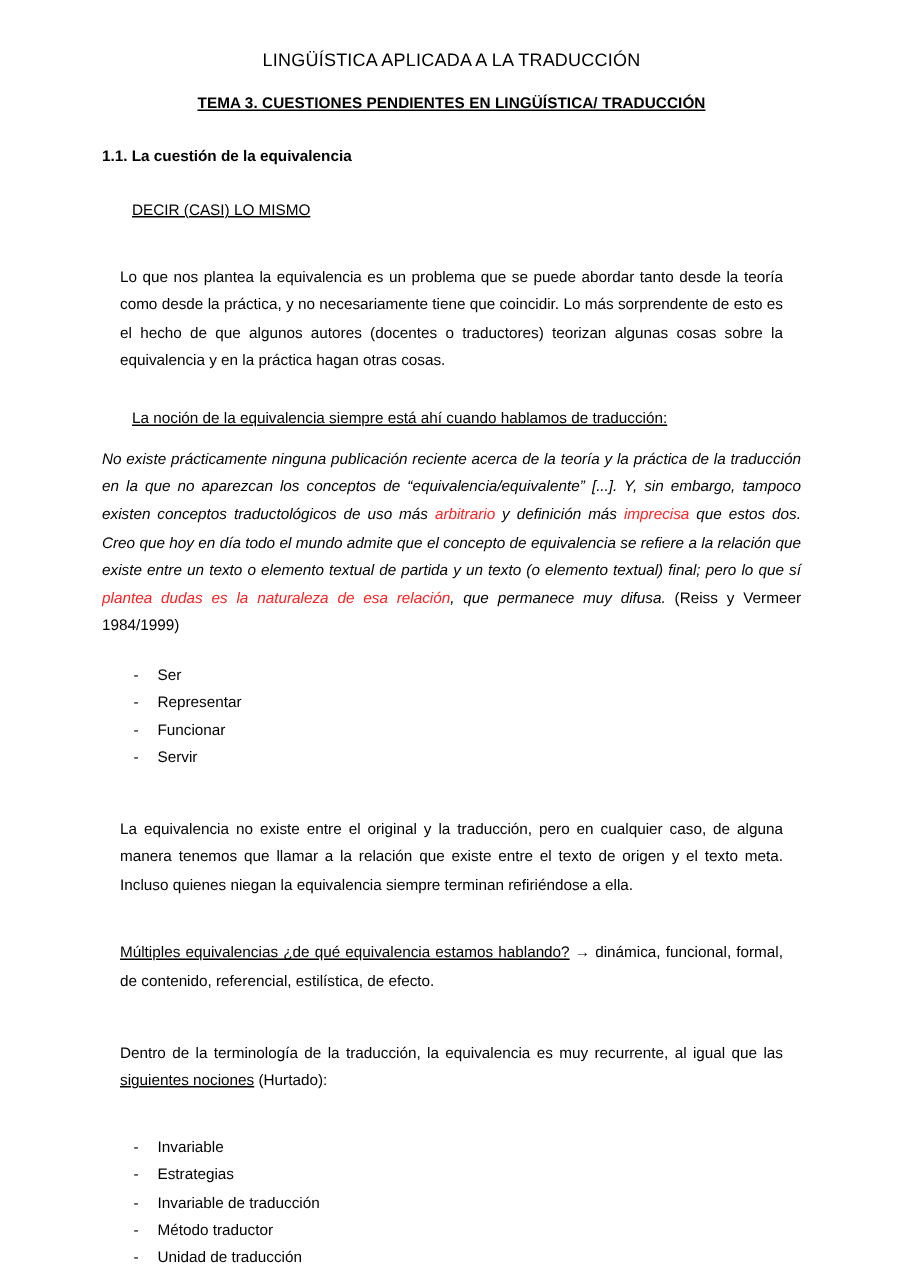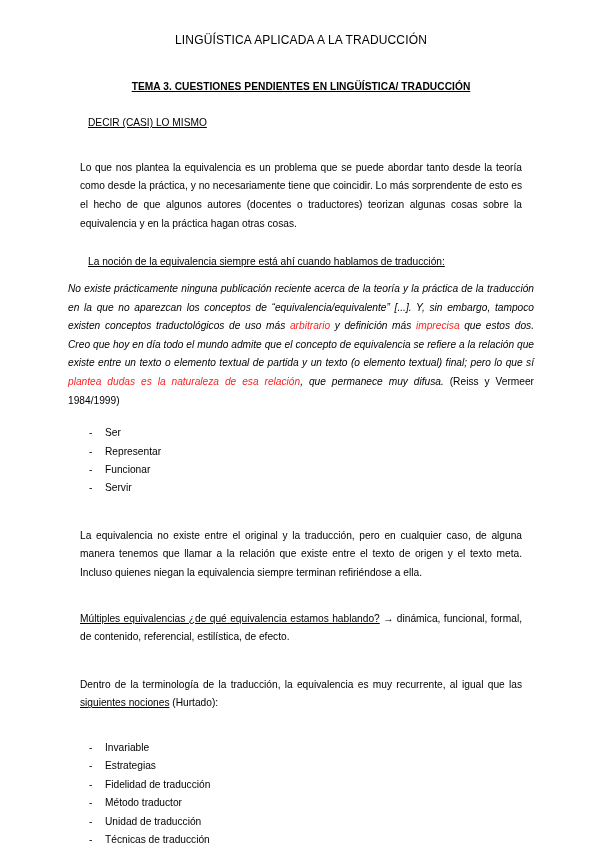--- a/index.html
+++ b/index.html
@@ -38,21 +38,21 @@
     padding-top: 33px;
     line-height: 1.2;
   }
 
   
   .doc-title {
     text-align: center;
     font-weight: bold;
     font-size: 10.2px;
     letter-spacing: 0.05px;
-    margin-top: 34px;
+    margin-top: 17px;
     line-height: 1.25;
   }
   .doc-title .u { text-decoration: underline; }
 
   .section-title {
     font-weight: bold;
     font-size: 10.2px;
     margin-top: 22px;
     line-height: 1.25;
   }
@@ -111,20 +111,21 @@
 
 <div class="page">
   <div class="content">
 
     <div class="running-header">LINGÜÍSTICA APLICADA A LA TRADUCCIÓN</div>
 
     <div class="doc-title">
       <span class="u">TEMA 3. CUESTIONES PENDIENTES EN LINGÜÍSTICA/ TRADUCCIÓN</span>
     </div>
 
+    <div class="section-title">1.1. La cuestión de la equivalencia</div>
 
     <div class="sub-title">
       <span class="u">DECIR (CASI) LO MISMO</span>
     </div>
 
     <p class="body">Lo que nos plantea la equivalencia es un problema que se puede abordar tanto desde la teoría como desde la práctica, y no necesariamente tiene que coincidir. Lo más sorprendente de esto es el hecho de que algunos autores (docentes o traductores) teorizan algunas cosas sobre la equivalencia y en la práctica hagan otras cosas.</p>
 
     <div class="sub-title">
       <span class="u">La noción de la equivalencia siempre está ahí cuando hablamos de traducción:</span>
     </div>
@@ -140,21 +141,21 @@
 
     <p class="body">La equivalencia no existe entre el original y la traducción, pero en cualquier caso, de alguna manera tenemos que llamar a la relación que existe entre el texto de origen y el texto meta. Incluso quienes niegan la equivalencia siempre terminan refiriéndose a ella.</p>
 
     <p class="body tight"><span class="lead-underline">Múltiples equivalencias ¿de qué equivalencia estamos hablando?</span><span> → </span><span>dinámica, funcional, formal, de contenido, referencial, estilística, de efecto.</span></p>
 
     <p class="body"><span>Dentro de la terminología de la traducción, la equivalencia es muy recurrente, al igual que las </span><span class="lead-underline">siguientes nociones</span><span> (Hurtado):</span></p>
 
     <ul class="dash-list">
       <li><span class="dash">-</span><span>Invariable</span></li>
       <li><span class="dash">-</span><span>Estrategias</span></li>
-      <li><span class="dash">-</span><span>Fidelidad de traducción</span></li>
+      <li><span class="dash">-</span><span>Invariable de traducción</span></li>
       <li><span class="dash">-</span><span>Método traductor</span></li>
       <li><span class="dash">-</span><span>Unidad de traducción</span></li>
       <li><span class="dash">-</span><span>Técnicas de traducción</span></li>
       <li><span class="dash">-</span><span>Estrategias de traducción</span></li>
       <li><span class="dash">-</span><span>Problemas de traducción</span></li>
 
     </ul>
 
   </div>
 </div>

